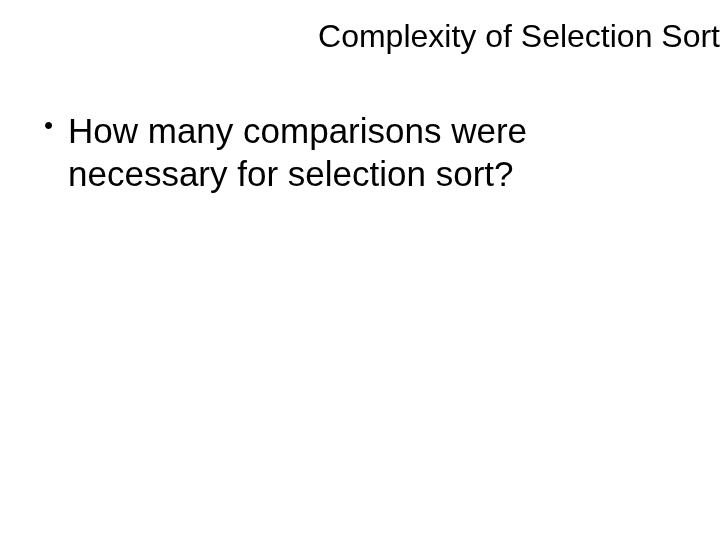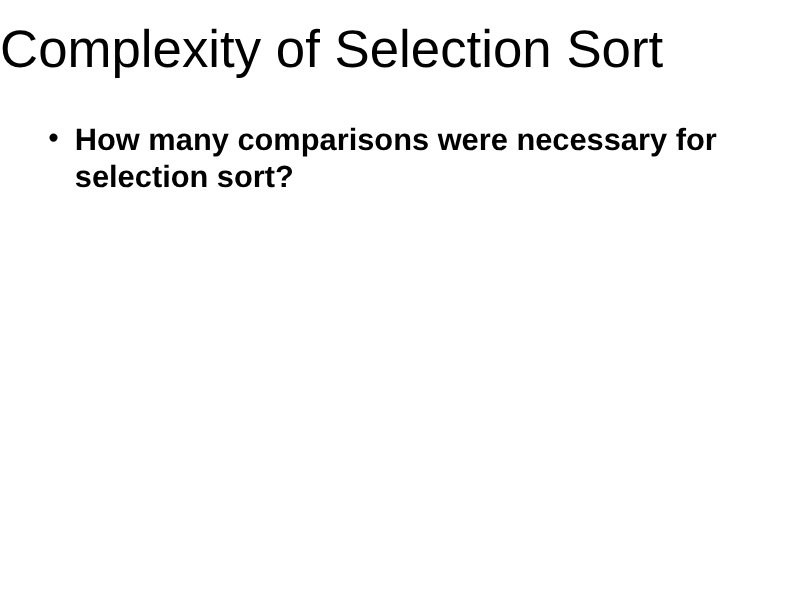--- a/index.html
+++ b/index.html
@@ -16,42 +16,42 @@
     width: 720px;
     height: 540px;
     position: relative;
     box-sizing: border-box;
   }
   .title {
     position: absolute;
     top: 18px;
     left: 0;
     width: 720px;
-    text-align: left;
-    font-size: 48px;
+    text-align: right;
+    font-size: 32px;
     font-weight: 400;
     letter-spacing: 0px;
   }
   .body {
     position: absolute;
     top: 110px;
     left: 40px;
     right: 60px;
   }
   ul.bullets {
     list-style: none;
     margin: 0;
     padding: 0;
   }
   ul.bullets > li {
     position: relative;
     padding-left: 28px;
-    font-size: 28px;
+    font-size: 35px;
     line-height: 1.22;
-    font-weight: 700;
+    font-weight: 400;
   }
   ul.bullets > li::before {
     content: "•";
     position: absolute;
     left: 4px;
     top: 0;
     font-size: 26px;
     line-height: 1.22;
   }
 </style>

